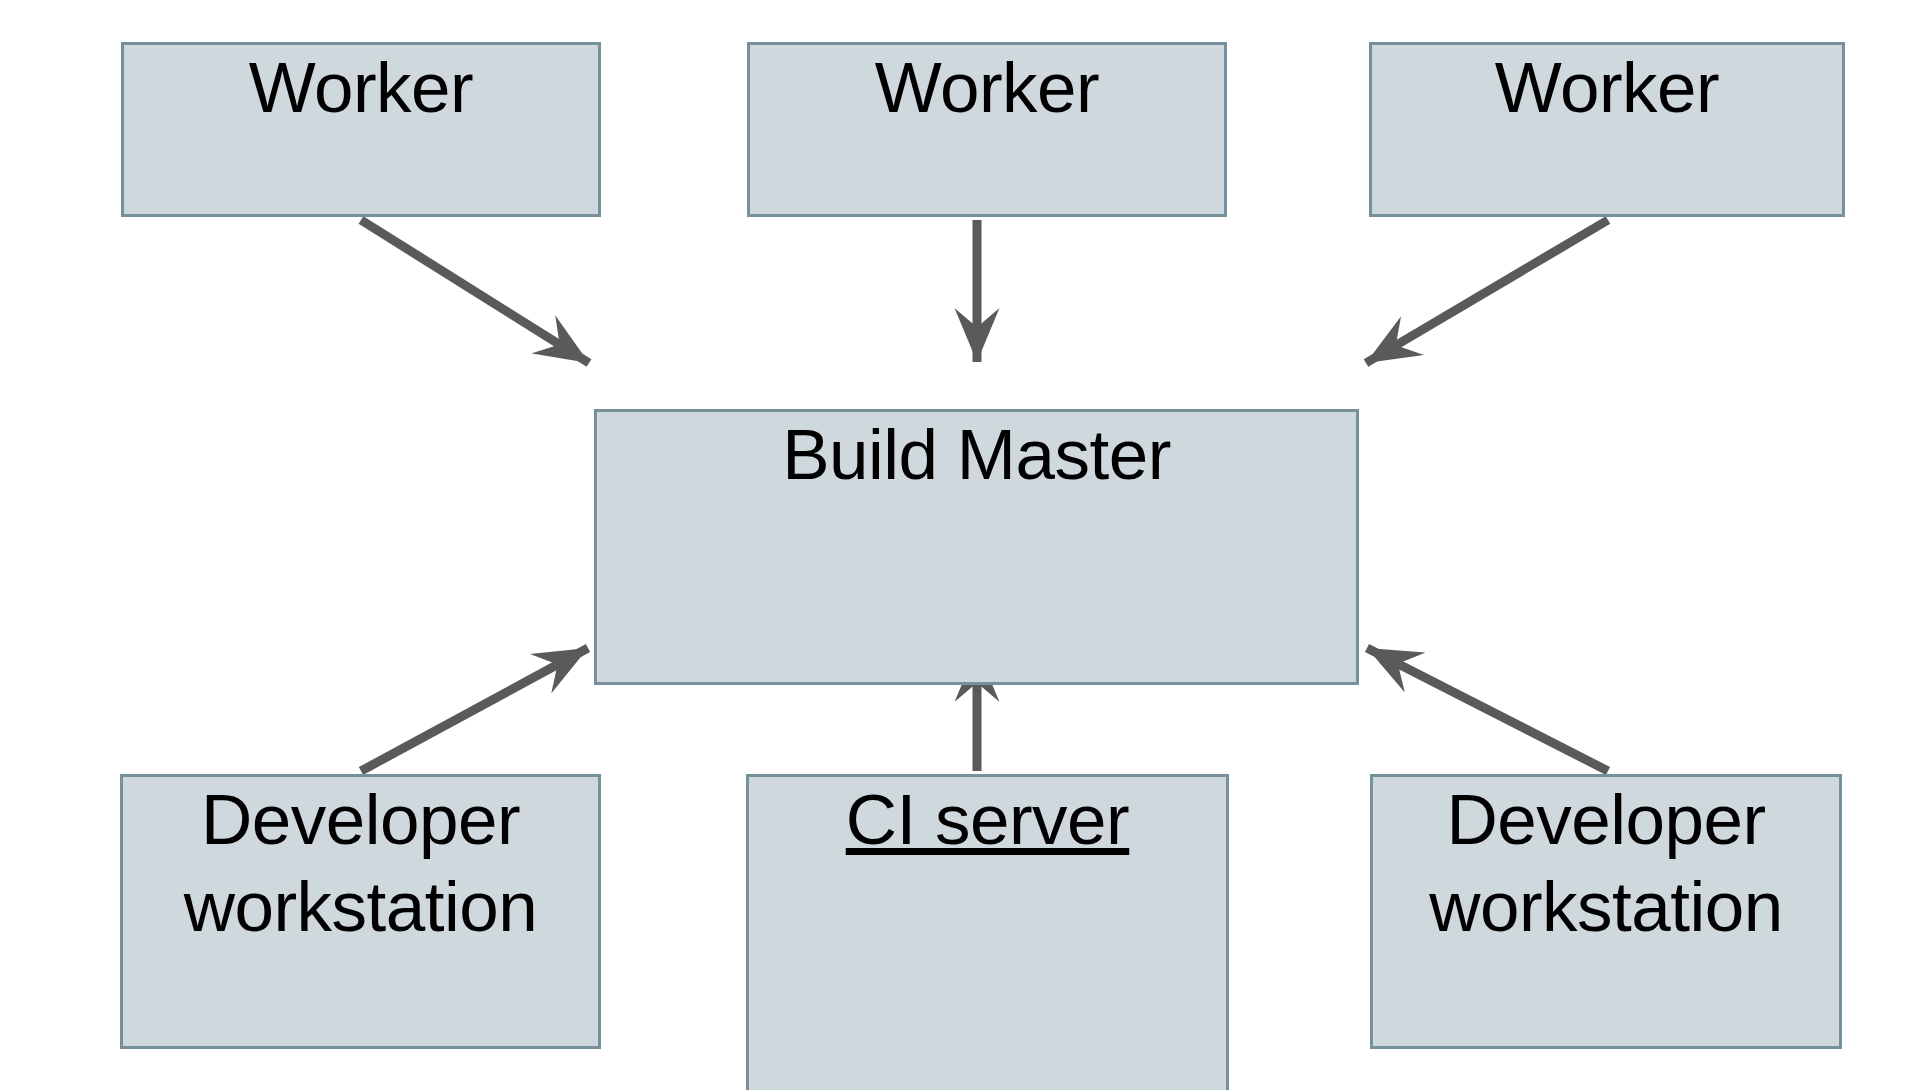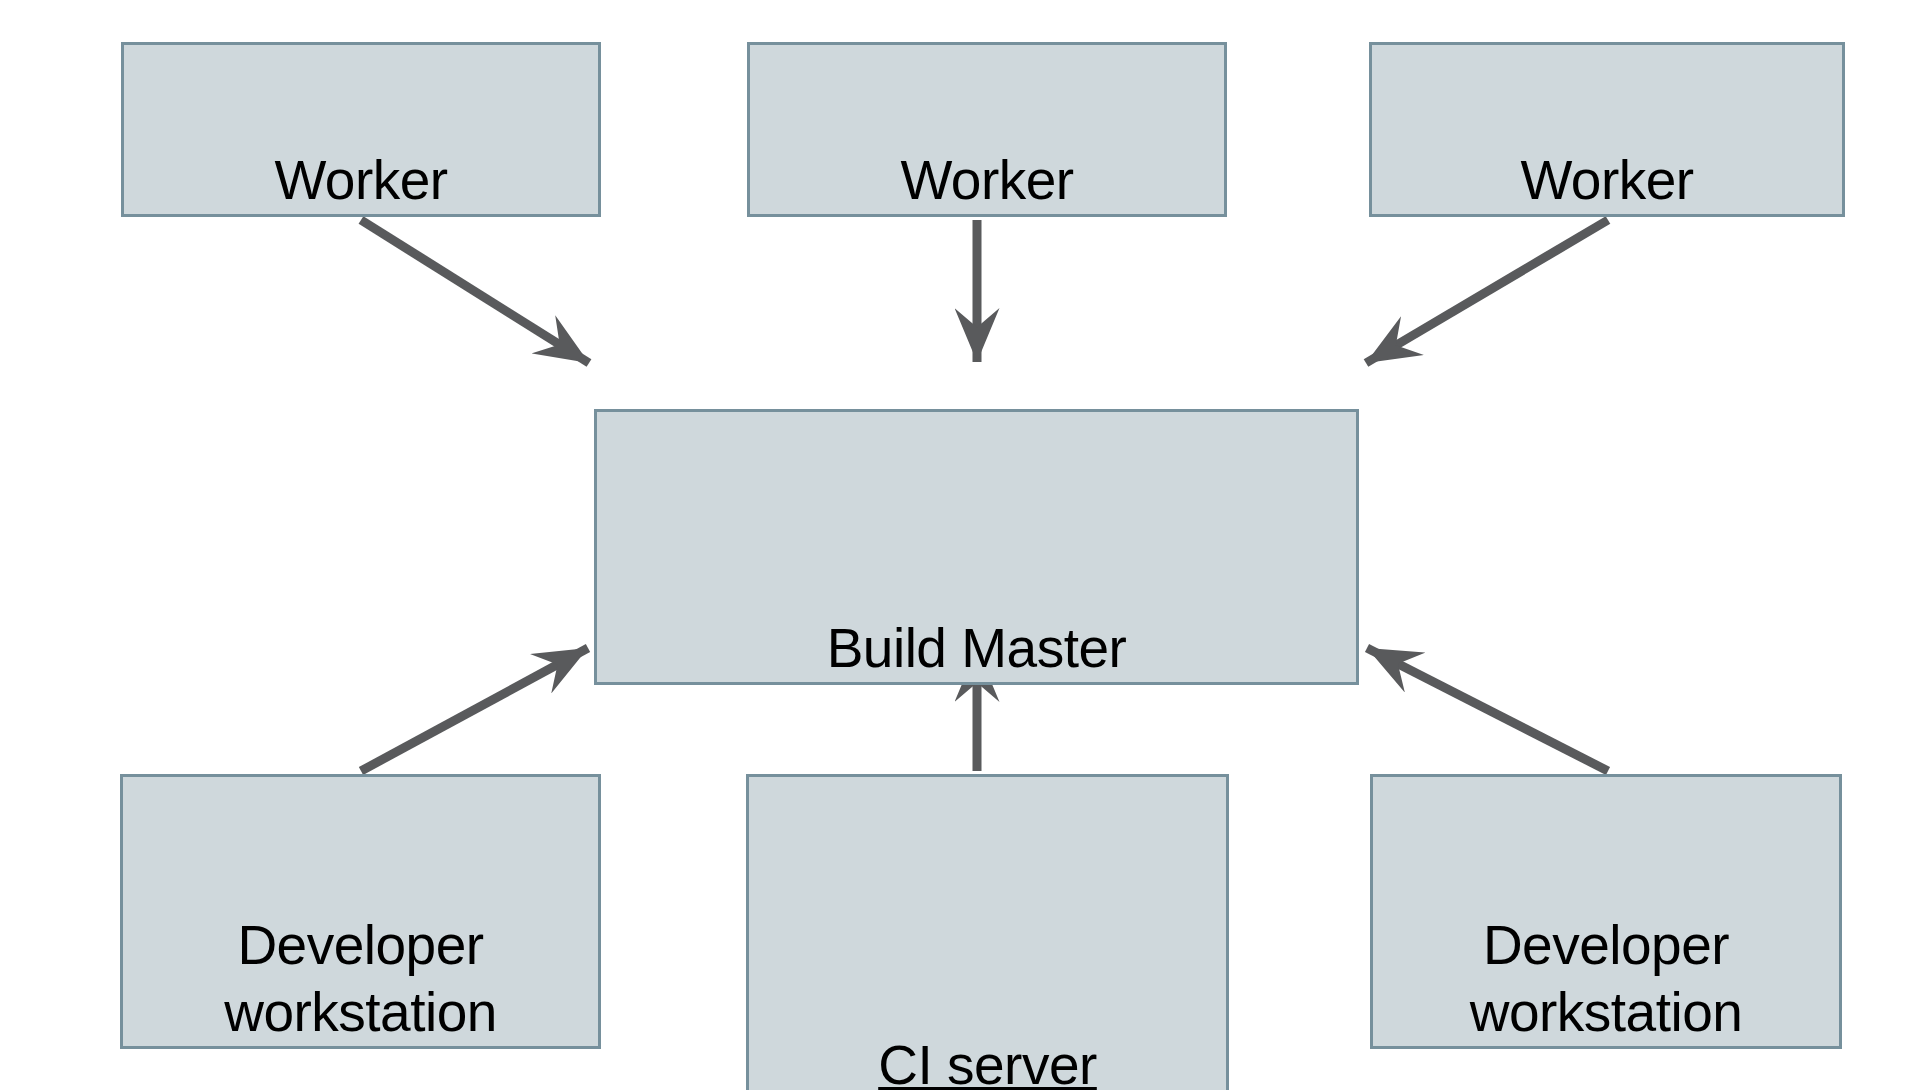--- a/index.html
+++ b/index.html
@@ -16,25 +16,25 @@
     background:var(--bg);
     overflow:hidden;
     font-family:"Liberation Sans", sans-serif;
   }
   .node{
     position:absolute;
     box-sizing:border-box;
     background:var(--box-fill);
     border:3px solid var(--box-border);
     display:flex;
-    align-items:flex-end;
+    align-items:flex-start;
     justify-content:center;
     text-align:center;
     color:var(--text);
-    font-size:55px;
+    font-size:71px;
     line-height:1.22;
     letter-spacing:-0.5px;
     padding:0 10px;
   }
   #edges{
     position:absolute;
     left:0;top:0;
     width:1910px;height:1090px;
     pointer-events:none;
   }

